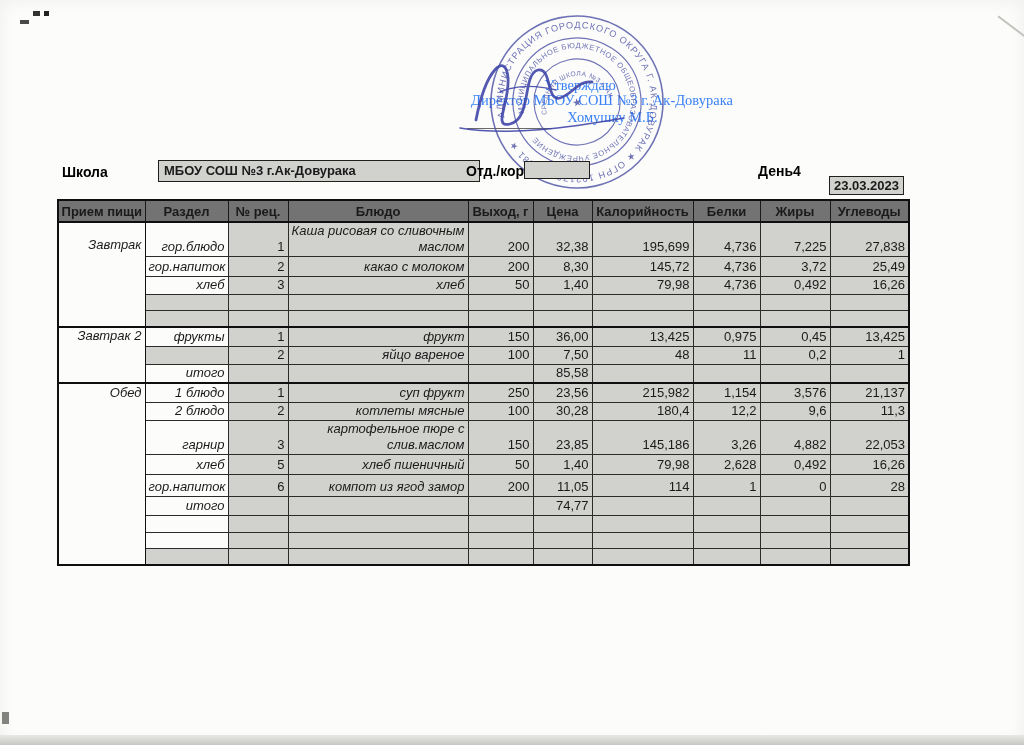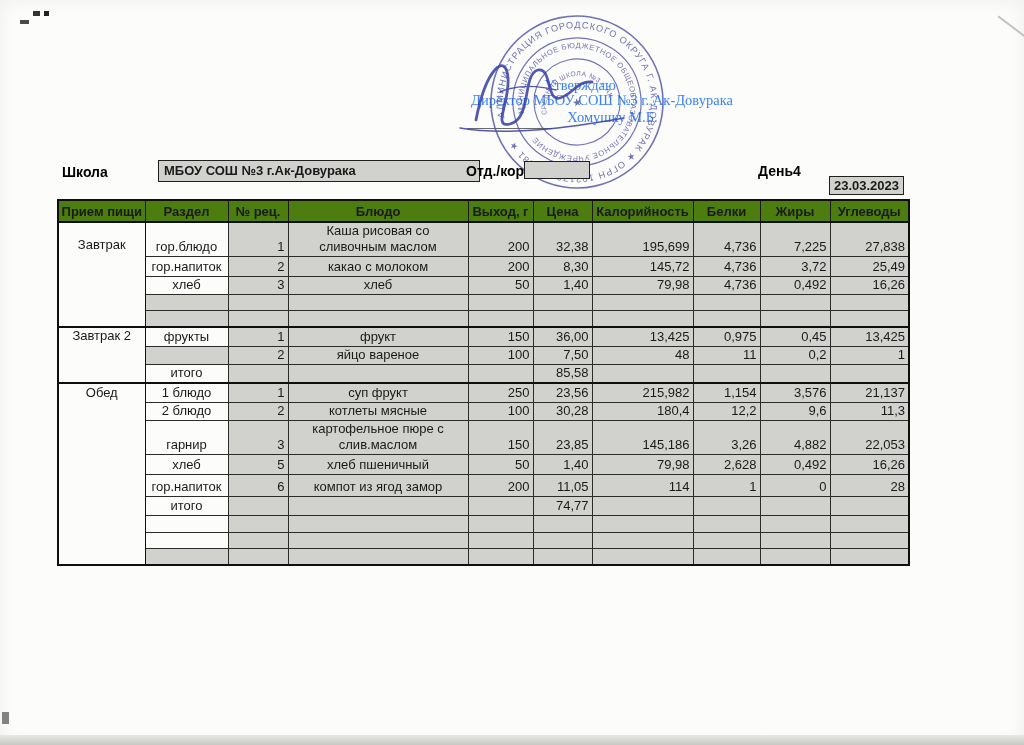--- a/index.html
+++ b/index.html
@@ -20,29 +20,29 @@
   .sig-line{position:absolute;left:467px;top:128px;width:85px;height:1.3px;background:#6b6b6b;}
 
   
   .flabel{position:absolute;font-size:14px;color:#000000;white-space:nowrap;font-weight:bold;}
   .gbox{position:absolute;background:#d1d2ce;border:1.6px solid #1f1f1f;font-size:13px;
         font-weight:bold;line-height:17px;white-space:nowrap;overflow:hidden;}
 
   
   .menu-table{position:absolute;left:57px;top:199px;border-collapse:collapse;table-layout:fixed;
               width:851px;border:2.6px solid #0f0f0f;}
-  .menu-table th{border:1.4px solid #1a1a1a;background:#4d7c0f;font-size:13px;font-weight:bold;
+  .menu-table th{border:1.4px solid #1a1a1a;background:#737373;font-size:13px;font-weight:bold;
                  height:20px;padding:0 2px;overflow:hidden;white-space:nowrap;}
   .menu-table td{border:1.2px solid #2b2b2b;background:#d1d2ce;font-size:13px;padding:0 3px 1px 3px;
                  vertical-align:bottom;line-height:1.22;overflow:hidden;}
   .menu-table tr.sec-top td{border-top:2.4px solid #0f0f0f;}
   .menu-table td.white{background:#fcfcfa;}
   .menu-table td.meal{background:#fcfcfa;vertical-align:top;border-right:1.6px solid #111;}
   .menu-table td.ra{text-align:right;}
-  .menu-table td.la{text-align:center;}
+  .menu-table td.la{text-align:right;font-style:italic;}
 
   
   .stampwrap{position:absolute;left:478px;top:6px;width:198px;height:192px;pointer-events:none;}
   .sigwrap{position:absolute;left:448px;top:40px;width:200px;height:105px;pointer-events:none;}
 </style>
 </head>
 <body>
 
 <div class="page">
 

